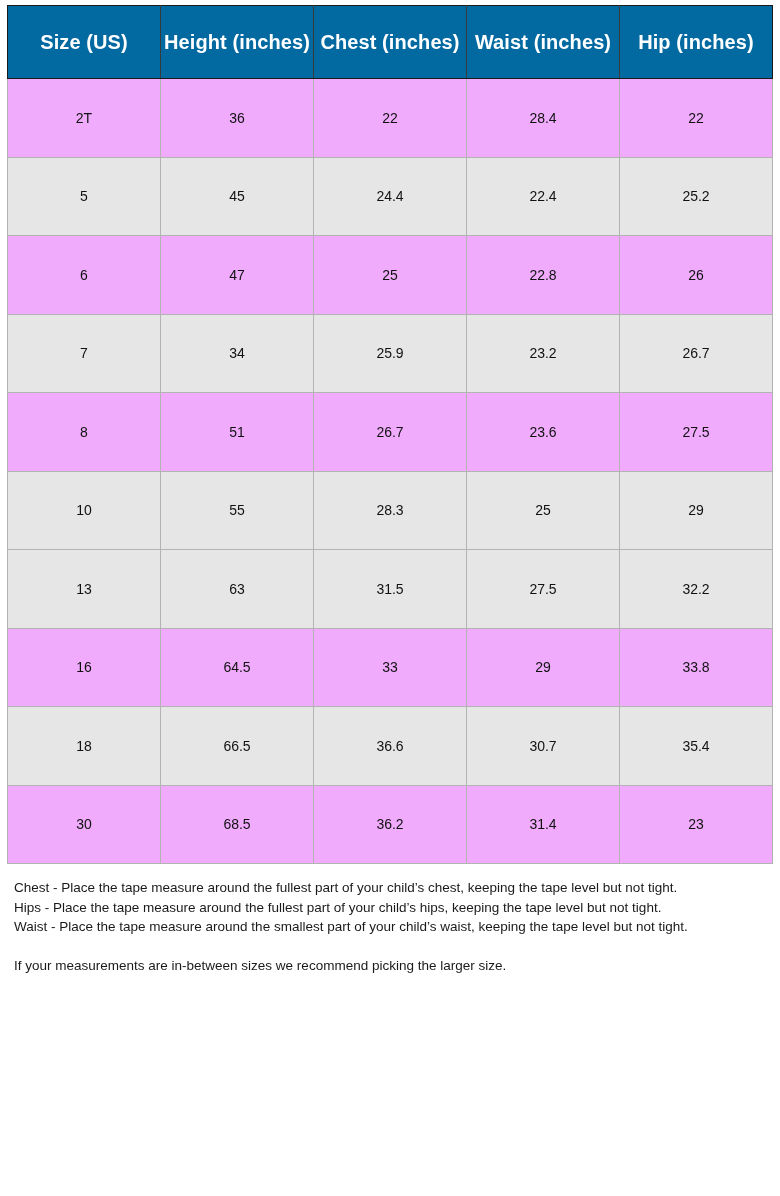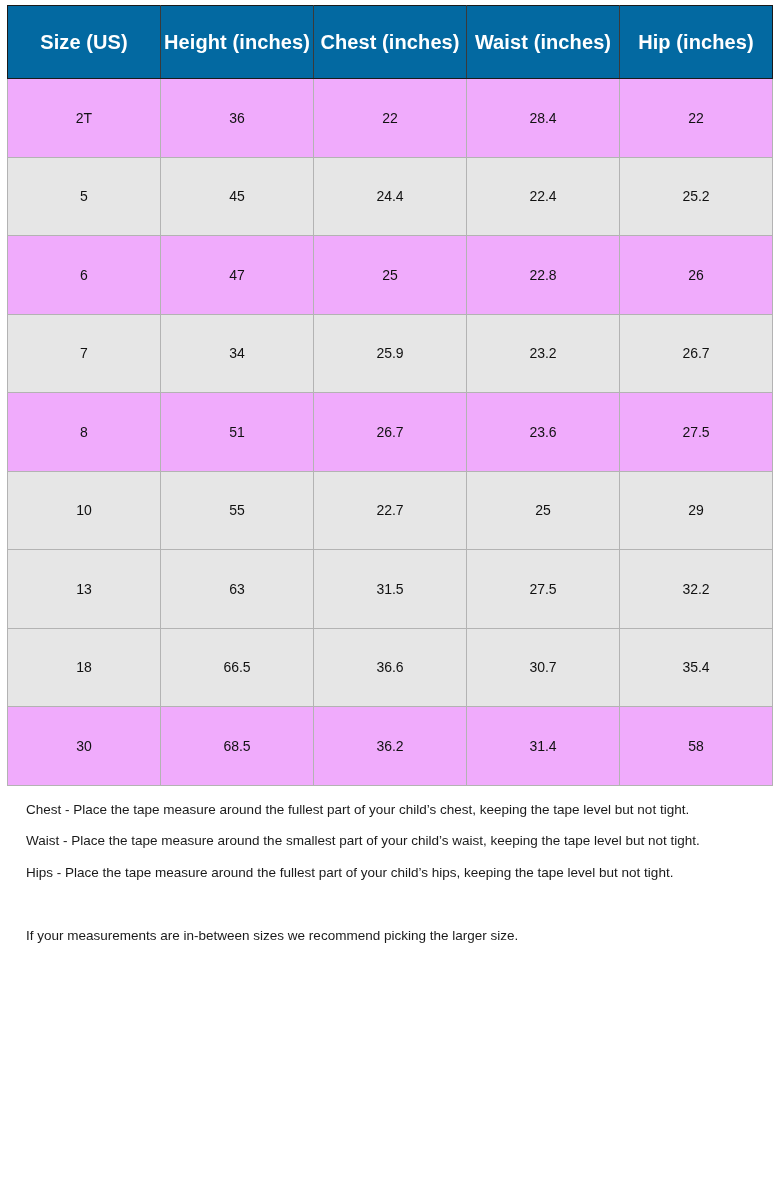--- a/index.html
+++ b/index.html
@@ -67,21 +67,21 @@
   }
 
   .notes {
     margin-top: 14px;
     padding-left: 7px;
     font-size: 13.5px;
     line-height: 19.5px;
     color: #1a1a1a;
   }
   .notes p {
-    margin: 12px;
+    margin: 0;
   }
   .notes .note-gap {
     height: 19.5px;
   }
 </style>
 </head>
 <body>
 
 <div class="page">
 
@@ -135,55 +135,62 @@
         <td>8</td>
         <td>51</td>
         <td>26.7</td>
         <td>23.6</td>
         <td>27.5</td>
       </tr>
 
       <tr class="row-even">
         <td>10</td>
         <td>55</td>
-        <td>22.7</td>
+        <td>28.3</td>
         <td>25</td>
         <td>29</td>
       </tr>
 
 
       <tr class="row-even">
         <td>13</td>
         <td>63</td>
         <td>31.5</td>
         <td>27.5</td>
         <td>32.2</td>
       </tr>
 
+      <tr class="row-odd">
+        <td>16</td>
+        <td>64.5</td>
+        <td>33</td>
+        <td>29</td>
+        <td>33.8</td>
+      </tr>
 
       <tr class="row-even">
         <td>18</td>
         <td>66.5</td>
         <td>36.6</td>
         <td>30.7</td>
         <td>35.4</td>
       </tr>
 
       <tr class="row-odd">
         <td>30</td>
         <td>68.5</td>
         <td>36.2</td>
         <td>31.4</td>
-        <td>58</td>
+        <td>23</td>
       </tr>
 
     </tbody>
   </table>
 
   <div class="notes">
     <p>Chest - Place the tape measure around the fullest part of your child’s chest, keeping the tape level but not tight.</p>
+    <p>Hips - Place the tape measure around the fullest part of your child’s hips, keeping the tape level but not tight.</p>
     <p>Waist - Place the tape measure around the smallest part of your child’s waist, keeping the tape level but not tight.</p>
-    <p>Hips - Place the tape measure around the fullest part of your child’s hips, keeping the tape level but not tight.</p>
     <div class="note-gap"></div>
     <p>If your measurements are in-between sizes we recommend picking the larger size.</p>
   </div>
 
 </div>
 
 </body></html>

